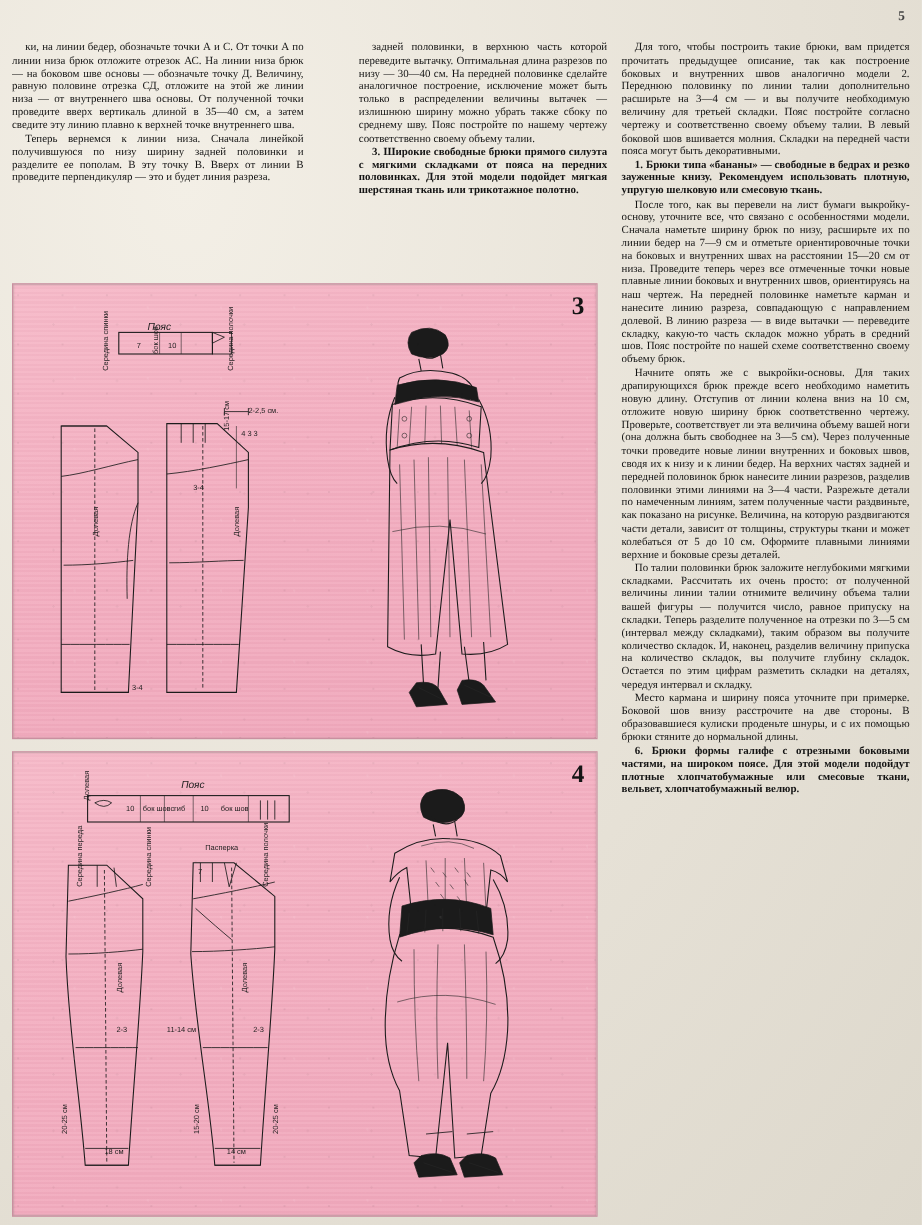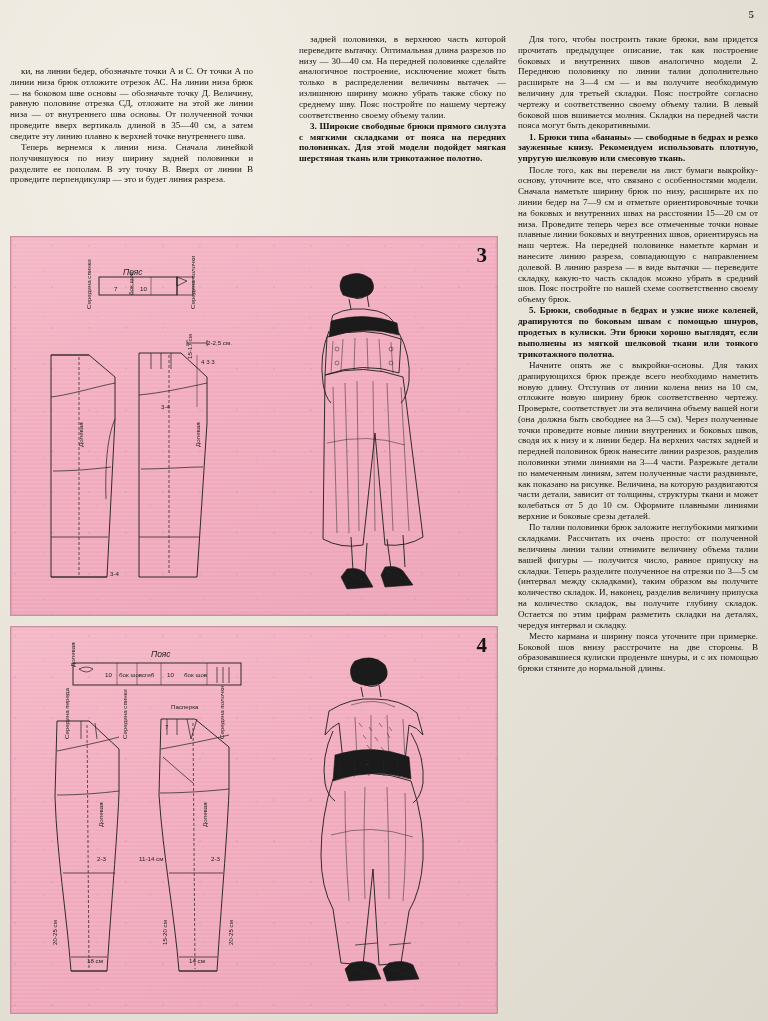--- a/index.html
+++ b/index.html
@@ -30,21 +30,21 @@
     text-align:justify;
     color:#141414;
     hyphens:auto;
   }
   .col p{margin:0 0 0.5px 0;text-indent:11px;}
   .col p.b{font-weight:bold;}
   .col1{left:0;width:243px;}
   .col2{left:253px;width:243px;}
   .col3{left:508px;width:240px;}
   
-  .col1 .body{height:196px;overflow:hidden;margin-top:32px;}
+  .col1 .body{height:196px;overflow:hidden;}
   .col2 .body{height:196px;overflow:hidden;margin-left:36px;}
 
   
   .panel{
     position:absolute;
     background:
       repeating-linear-gradient(0deg, rgba(255,255,255,0.06) 0 2px, rgba(0,0,0,0.012) 2px 4px),
       linear-gradient(160deg,#f6b9c8 0%, #f3aec0 40%, #efa6ba 100%);
     border:1px solid #c98fa0;
     box-shadow:0 0 2px rgba(0,0,0,0.25) inset;
@@ -102,24 +102,24 @@
       <div class="body">
         <p>задней половинки, в верхнюю часть которой переведите вытачку. Оптимальная длина разрезов по низу — 30—40 см. На передней половинке сделайте аналогичное построение, исключение может быть только в распределении величины вытачек — излишнюю ширину можно убрать также сбоку по среднему шву. Пояс постройте по нашему чертежу соответственно своему объему талии.</p>
         <p class="b">3. Широкие свободные брюки прямого силуэта с мягкими складками от пояса на передних половинках. Для этой модели подойдет мягкая шерстяная ткань или трикотажное полотно.</p>
       </div>
     </div>
 
     <div class="col col3">
       <p>Для того, чтобы построить такие брюки, вам придется прочитать предыдущее описание, так как построение боковых и внутренних швов аналогично модели 2. Переднюю половинку по линии талии дополнительно расширьте на 3—4 см — и вы получите необходимую величину для третьей складки. Пояс постройте согласно чертежу и соответственно своему объему талии. В левый боковой шов вшивается молния. Складки на передней части пояса могут быть декоративными.</p>
       <p class="b">1. Брюки типа «бананы» — свободные в бедрах и резко зауженные книзу. Рекомендуем использовать плотную, упругую шелковую или смесовую ткань.</p>
       <p>После того, как вы перевели на лист бумаги выкройку-основу, уточните все, что связано с особенностями модели. Сначала наметьте ширину брюк по низу, расширьте их по линии бедер на 7—9 см и отметьте ориентировочные точки на боковых и внутренних швах на расстоянии 15—20 см от низа. Проведите теперь через все отмеченные точки новые плавные линии боковых и внутренних швов, ориентируясь на наш чертеж. На передней половинке наметьте карман и нанесите линию разреза, совпадающую с направлением долевой. В линию разреза — в виде вытачки — переведите складку, какую-то часть складок можно убрать в средний шов. Пояс постройте по нашей схеме соответственно своему объему брюк.</p>
-      <p class="b">5. Брюки, свободные в бедрах и узкие ниже коленей, драпируются по боковым швам с помощью шнуров, продетых в кулиски. Эти брюки хорошо выглядят, если выполнены из мягкой шелковой ткани или тонкого трикотажного полотна.</p>
       <p>Начните опять же с выкройки-основы. Для таких драпирующихся брюк прежде всего необходимо наметить новую длину. Отступив от линии колена вниз на 10 см, отложите новую ширину брюк соответственно чертежу. Проверьте, соответствует ли эта величина объему вашей ноги (она должна быть свободнее на 3—5 см). Через полученные точки проведите новые линии внутренних и боковых швов, сводя их к низу и к линии бедер. На верхних частях задней и передней половинок брюк нанесите линии разрезов, разделив половинки этими линиями на 3—4 части. Разрежьте детали по намеченным линиям, затем полученные части раздвиньте, как показано на рисунке. Величина, на которую раздвигаются части детали, зависит от толщины, структуры ткани и может колебаться от 5 до 10 см. Оформите плавными линиями верхние и боковые срезы деталей.</p>
       <p>По талии половинки брюк заложите неглубокими мягкими складками. Рассчитать их очень просто: от полученной величины линии талии отнимите величину объема талии вашей фигуры — получится число, равное припуску на складки. Теперь разделите полученное на отрезки по 3—5 см (интервал между складками), таким образом вы получите количество складок. И, наконец, разделив величину припуска на количество складок, вы получите глубину складок. Остается по этим цифрам разметить складки на деталях, чередуя интервал и складку.</p>
       <p>Место кармана и ширину пояса уточните при примерке. Боковой шов внизу расстрочите на две стороны. В образовавшиеся кулиски проденьте шнуры, и с их помощью брюки стяните до нормальной длины.</p>
+      <p class="b">6. Брюки формы галифе с отрезными боковыми частями, на широком поясе. Для этой модели подойдут плотные хлопчатобумажные или смесовые ткани, вельвет, хлопчатобумажный велюр.</p>
     </div>
   </div>
 
   <div class="panel" id="panel3">
     <div class="pnum">3</div>
 
     <svg width="486" height="378" viewBox="0 0 486 378">
 
       <g>
         <rect class="ink" x="88" y="40" width="78" height="18"></rect>

